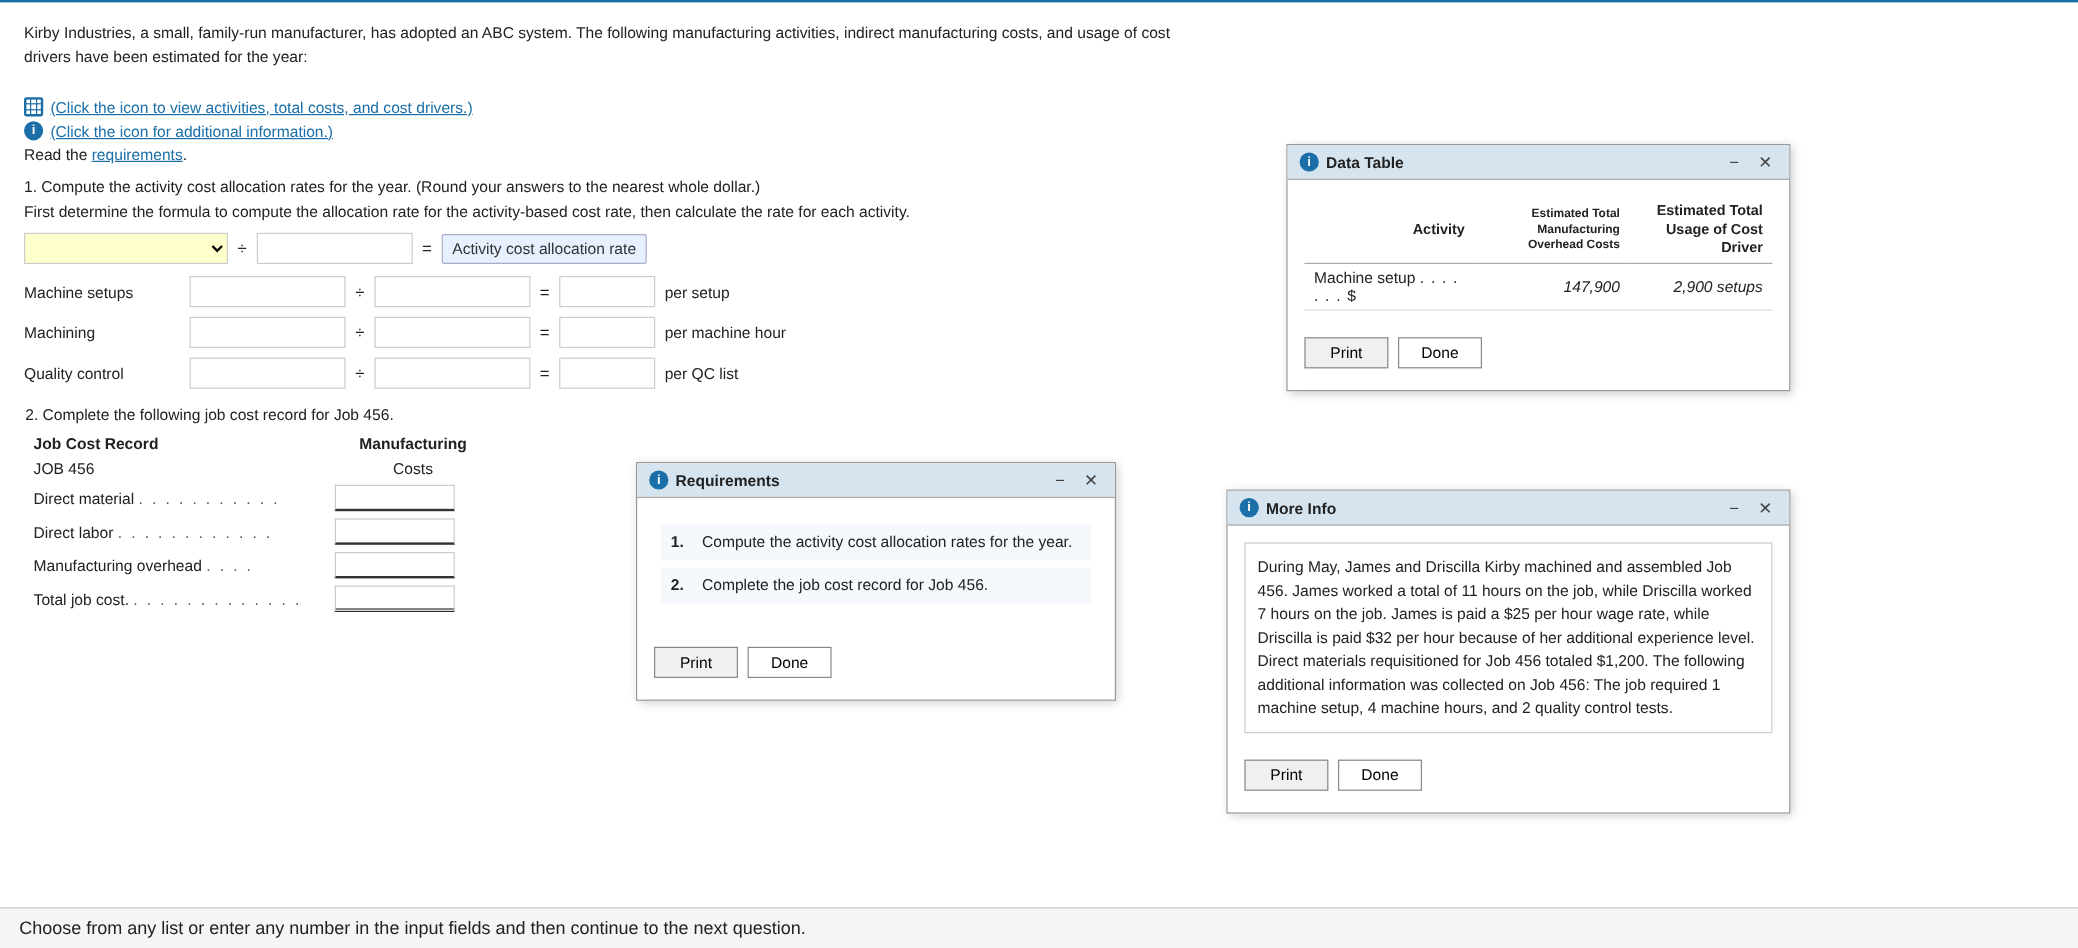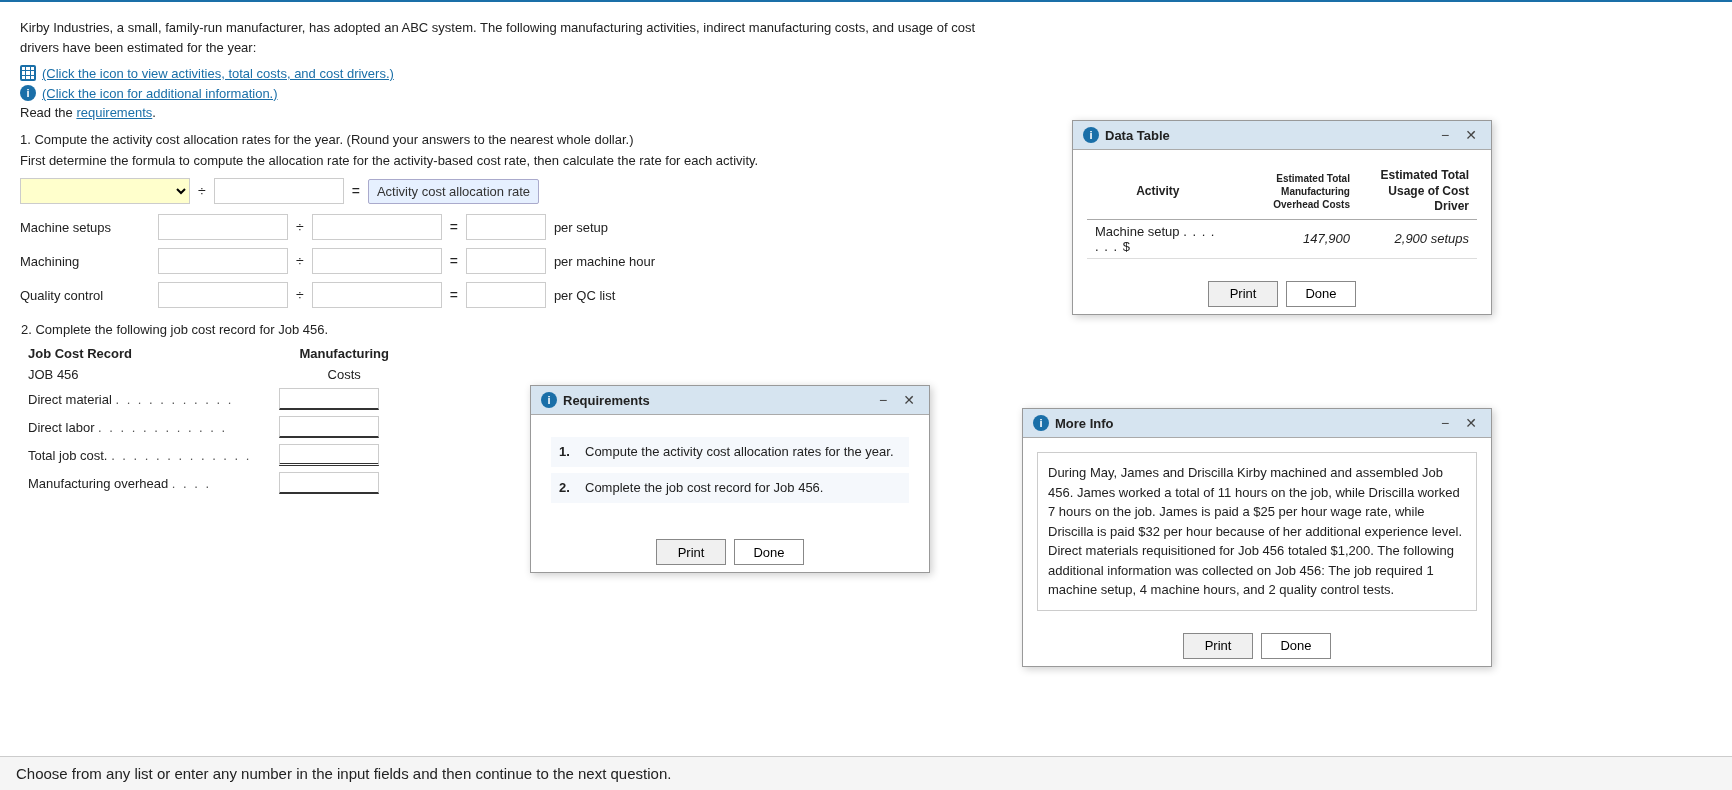--- a/index.html
+++ b/index.html
@@ -11,21 +11,21 @@
       width: 1732px;
       min-height: 790px;
       position: relative;
       overflow: hidden;
     }
     .main-content {
       padding: 16px 20px;
       max-width: 1000px;
     }
     .intro-text {
-      margin-bottom: 8px;
+      margin-bottom: 24px;
       line-height: 1.5;
     }
     .icon-link {
       display: flex;
       align-items: center;
       gap: 6px;
       margin-bottom: 4px;
       color: #1a6fa8;
       font-size: 13px;
     }
@@ -219,23 +219,23 @@
       padding: 4px 8px;
       border-bottom: 1px solid #ddd;
       font-size: 13px;
     }
     .data-table td:not(:first-child) {
       text-align: right;
       font-style: italic;
     }
     .panel-footer {
       display: flex;
-      justify-content: center;
+      justify-content: flex-start;
       gap: 8px;
-      padding: 8px 14px 7px;
+      padding: 8px 14px 18px;
     }
     .footer-btn {
       width: 70px;
       height: 26px;
       border: 1px solid #888;
       background: #f0f0f0;
       cursor: pointer;
       font-size: 13px;
     }
     .footer-btn-primary {
@@ -402,34 +402,34 @@
         <td>
           <span>Direct labor</span>
           <span class="dots">. . . . . . . . . . . .</span>
         </td>
         <td style="padding-left:20px;">
           <input type="text" class="job-input" style="">
         </td>
       </tr>
       <tr>
         <td>
-          <span>Total job cost.</span>
-          <span class="dots">. . . . . . . . . . . . .</span>
+          <span>Manufacturing overhead</span>
+          <span class="dots">. . . .</span>
         </td>
         <td style="padding-left:20px;">
-          <input type="text" class="job-input-double" style="">
+          <input type="text" class="job-input" style="">
         </td>
       </tr>
       <tr>
         <td>
-          <span>Manufacturing overhead</span>
-          <span class="dots">. . . .</span>
+          <span>Total job cost.</span>
+          <span class="dots">. . . . . . . . . . . . .</span>
         </td>
         <td style="padding-left:20px;">
-          <input type="text" class="job-input" style="">
+          <input type="text" class="job-input-double" style="">
         </td>
       </tr>
     </tbody>
   </table>
 
 </div>
 
 <div class="panel data-table-panel">
   <div class="panel-header">
     <div class="panel-header-left">
@@ -438,21 +438,21 @@
     </div>
     <div class="panel-controls">
       <button class="panel-btn">−</button>
       <button class="panel-btn">✕</button>
     </div>
   </div>
   <div class="panel-body">
     <table class="data-table">
       <thead>
         <tr>
-          <th style="text-align:center; width:160px;">Activity</th>
+          <th style="text-align:right; width:160px;">Activity</th>
           <th style="width:140px;">
             <div style="font-size:10px; line-height:1.3;">Estimated Total Manufacturing Overhead Costs</div>
           </th>
           <th style="width:130px;margin-top:28px;">
             <div style="font-size:12px; line-height:1.3;">Estimated Total Usage of Cost Driver</div>
           </th>
         </tr>
       </thead>
       <tbody>
         <tr>

